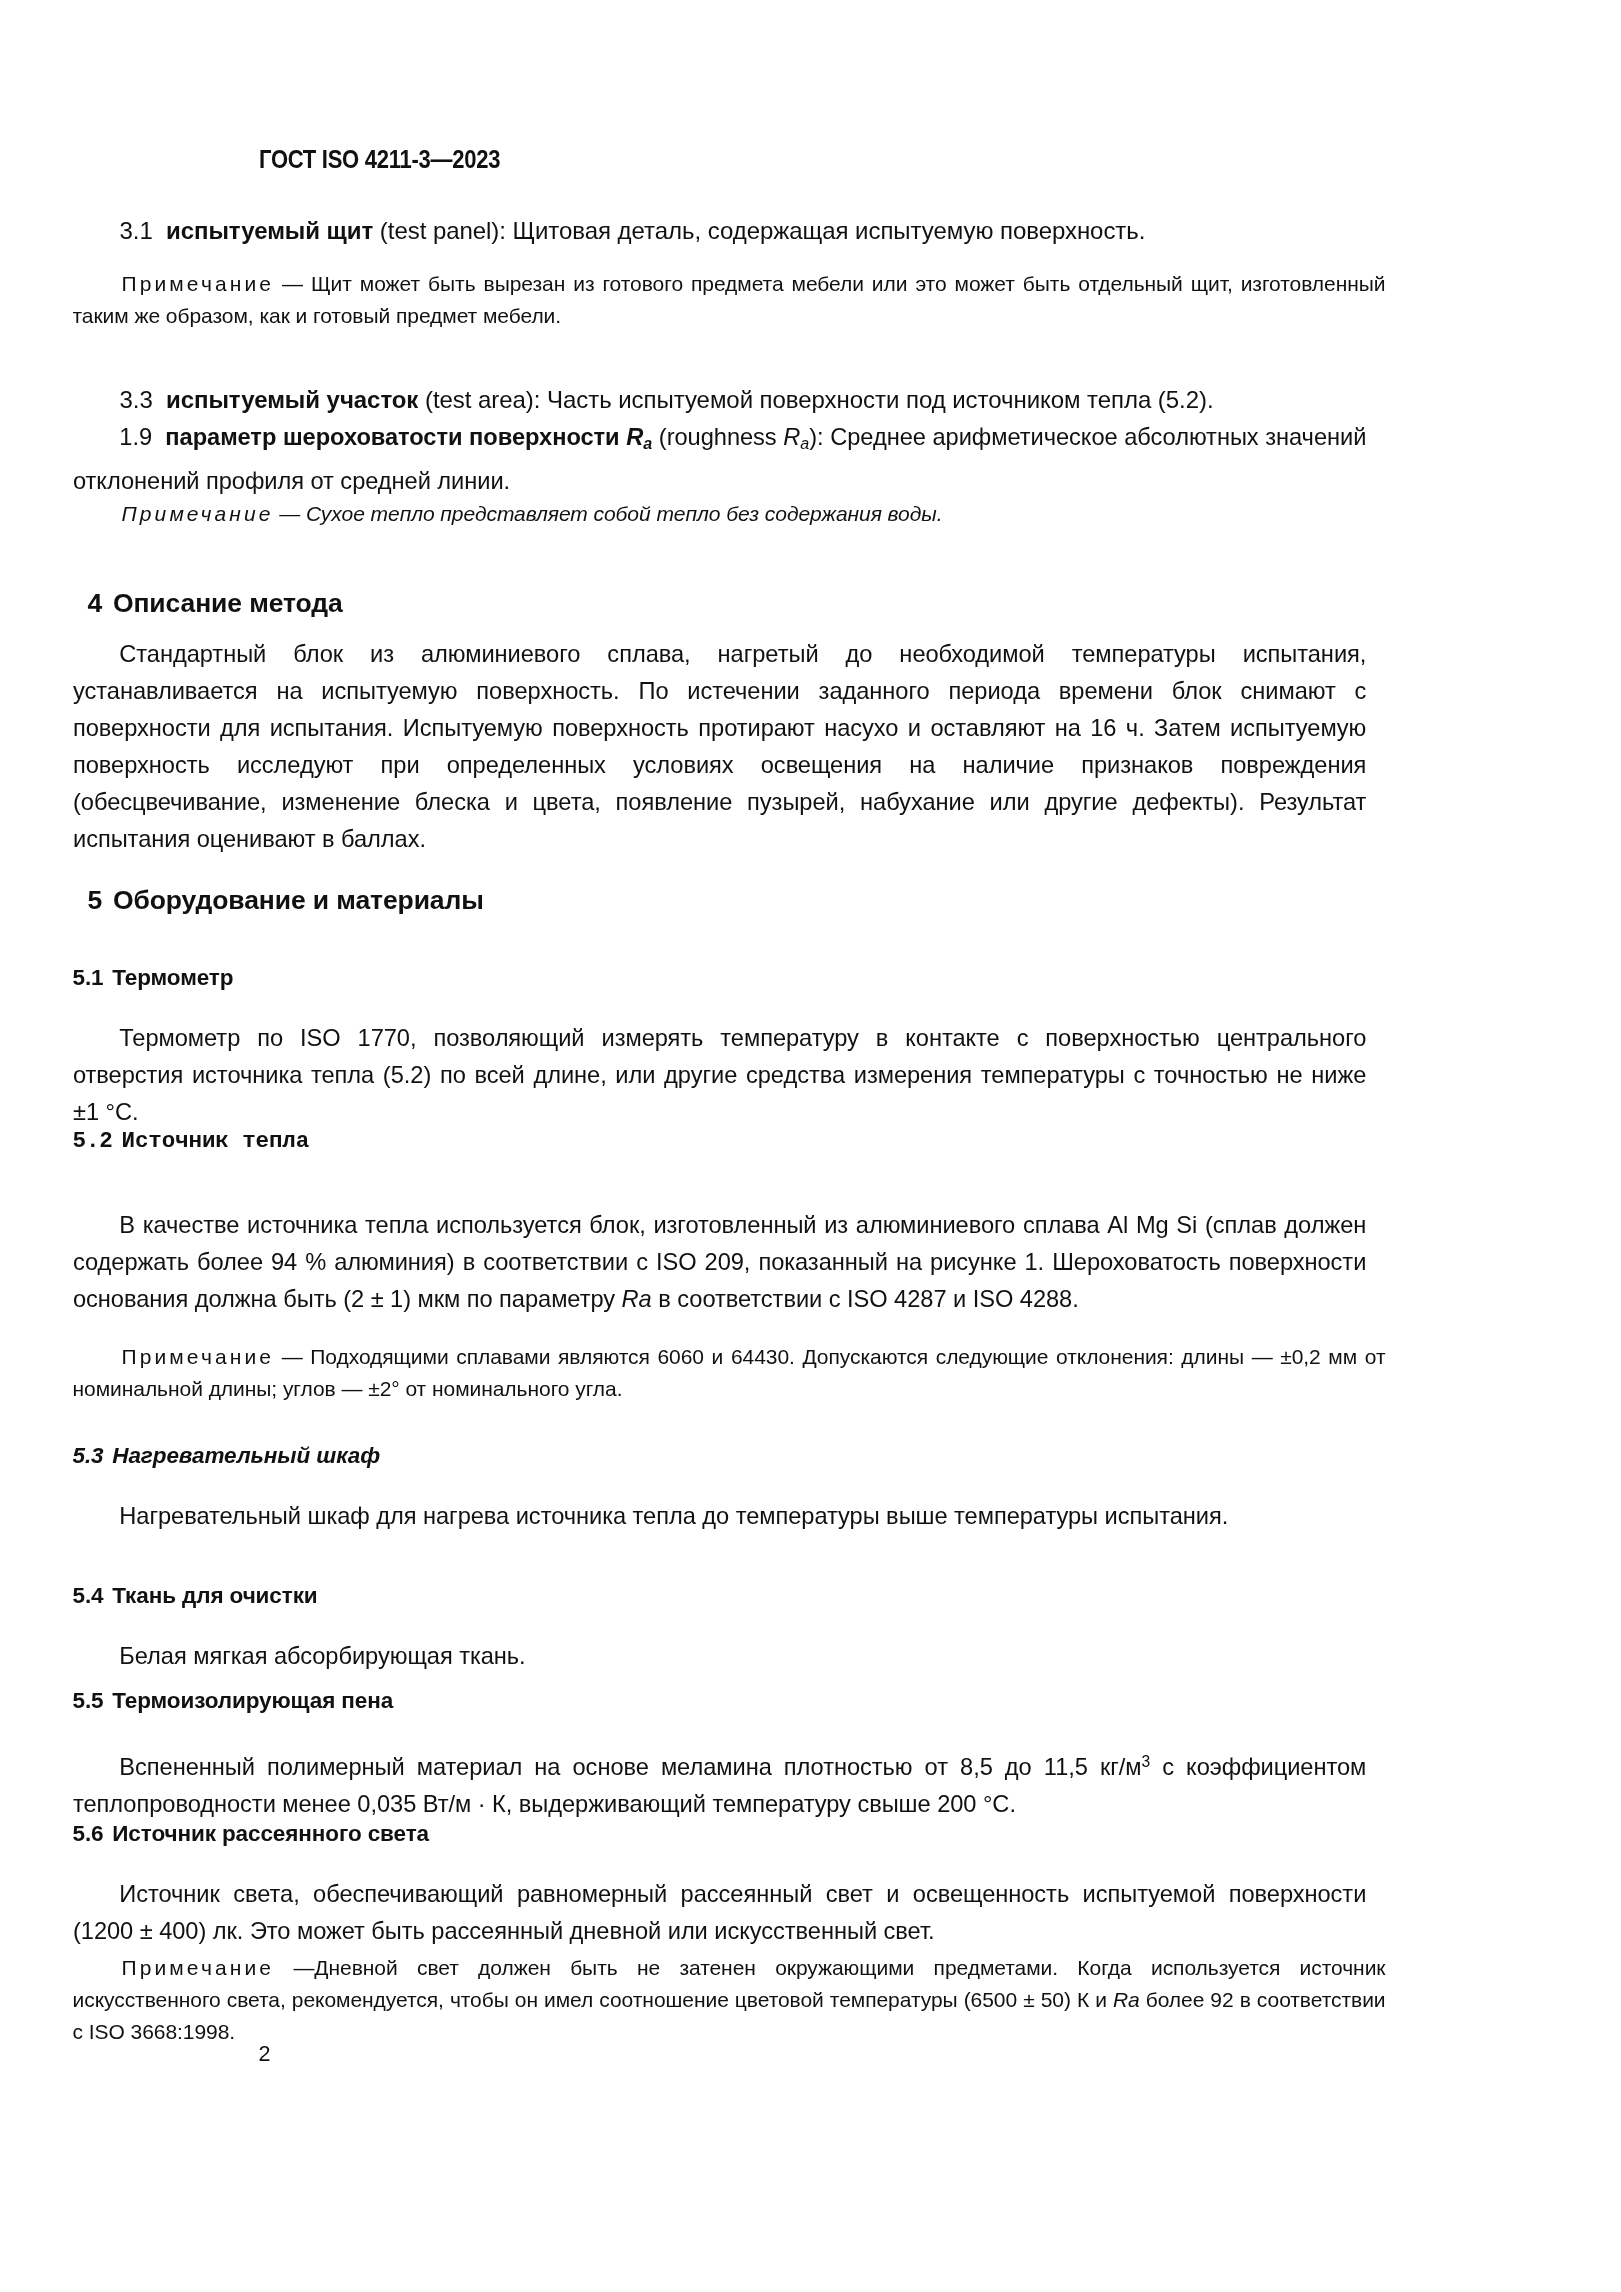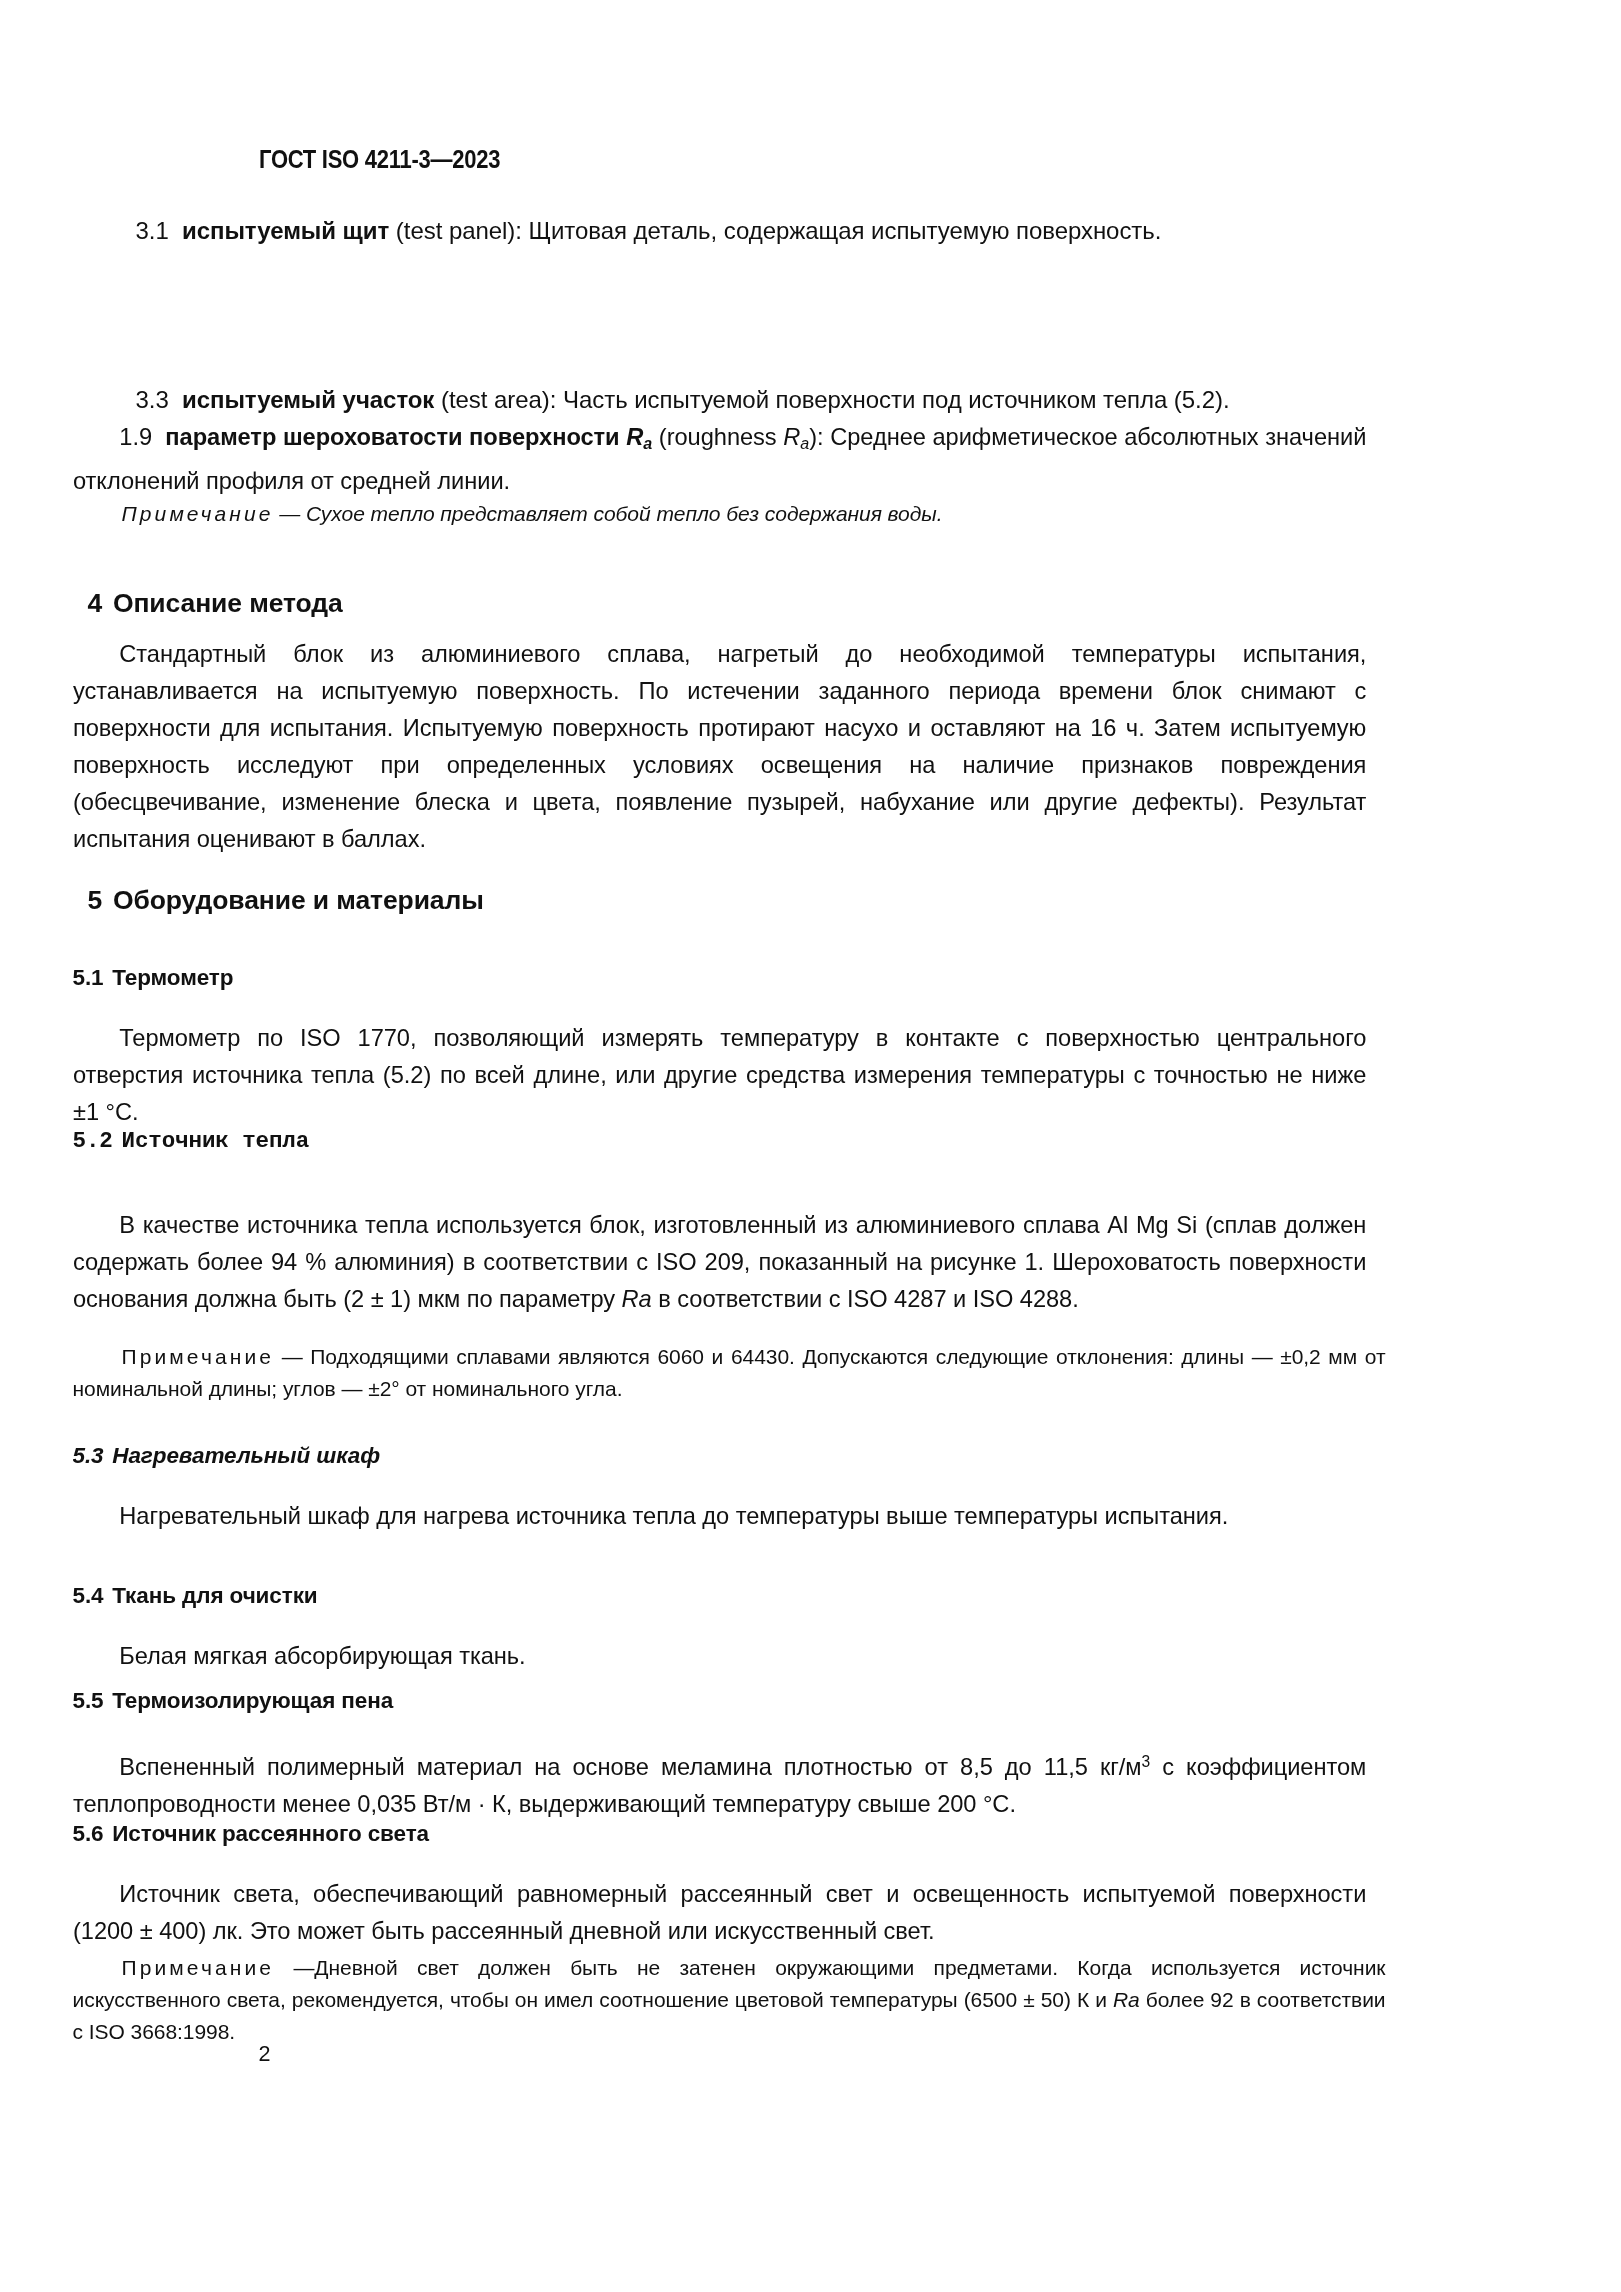--- a/index.html
+++ b/index.html
@@ -48,21 +48,21 @@
     transform-origin: left top;
     hyphens: none;
   }
   .block.indent {
     text-indent: 47px;
   }
 
   
   .defline {
     position: absolute;
-    left: 16px;
+    left: 0;
     width: 1313px;
     font-size: 24px;
     line-height: 37px;
     text-indent: 47px;
     text-align: justify;
     letter-spacing: -0.05px;
   }
 
   
   .note {
@@ -145,20 +145,25 @@
 
   <div class="doc-header">ГОСТ ISO 4211-3—2023</div>
 
   <div class="defline" style="top:212px;">
     <span>3.1</span>&nbsp;
     <span class="term">испытуемый щит</span>
     <span>(test panel):</span>
     <span>Щитовая деталь, содержащая испытуемую поверхность.</span>
   </div>
 
+  <div class="note" style="top:268px;">
+    <span class="sp">Примечание</span>
+    <span>—</span>
+    <span>Щит может быть вырезан из готового предмета мебели или это может быть отдельный щит, изготовленный таким же образом, как и готовый предмет мебели.</span>
+  </div>
 
 
   <div class="defline" style="top:381px;">
     <span>3.3</span>&nbsp;
     <span class="term">испытуемый участок</span>
     <span>(test area):</span>
     <span>Часть испытуемой поверхности под источником тепла (5.2).</span>
   </div>
 
   <div class="block indent" style="top:418px;">

